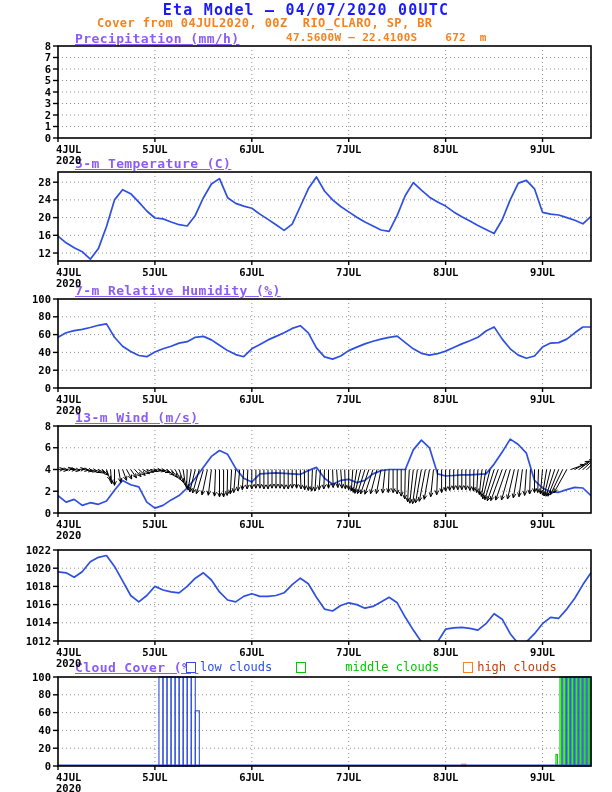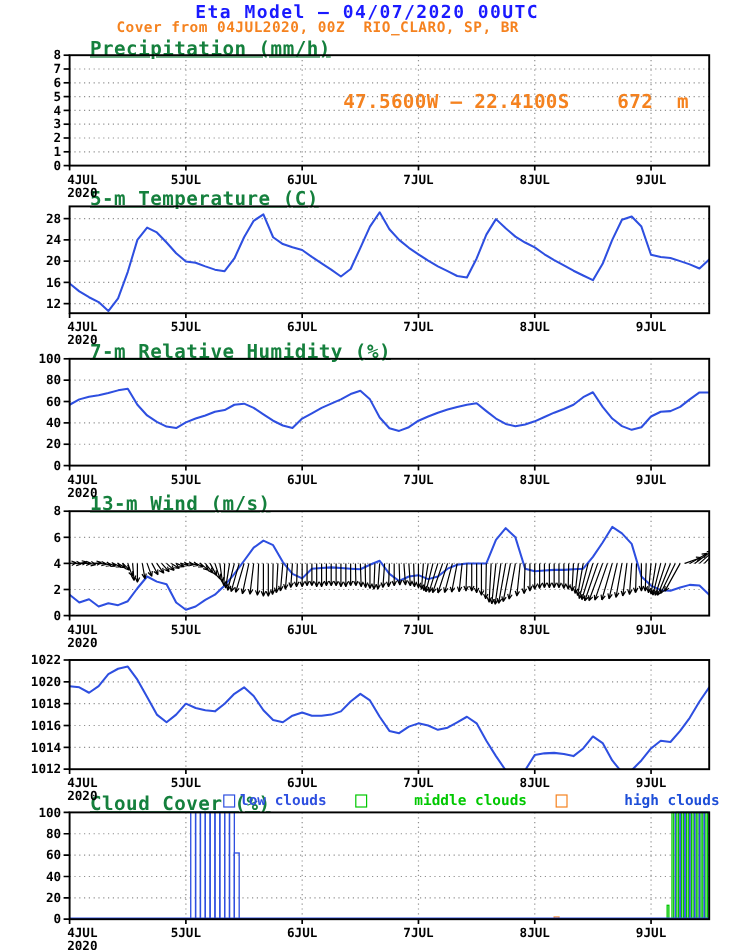--- a/index.html
+++ b/index.html
@@ -1,25 +1,25 @@
 <!DOCTYPE html>
 <html><head>
 <meta charset="utf-8">
 <style>
   html,body{margin:0;padding:0;background:#ffffff;}
   #page{position:relative;width:612px;height:792px;background:#fff;overflow:hidden;
         font-family:"DejaVu Sans Mono","Liberation Mono",monospace;}
   .hdr{position:absolute;white-space:pre;font-weight:bold;}
   #model-title{top:1px;left:0;width:612px;text-align:center;font-size:15px;letter-spacing:1.2px;color:#1a1aff;}
   #subtitle{top:16px;left:97px;font-size:12px;letter-spacing:.4px;color:#f5821f;}
-  #coords{top:31px;left:286px;font-size:16px;letter-spacing:.3px;color:#f5821f;margin-top:44px;}
-  .ptitle{position:absolute;left:75px;font-size:16px;font-weight:bold;letter-spacing:.4px;
-          color:#15803d;text-decoration:underline;white-space:pre;text-align:center;}
+  #coords{top:31px;left:286px;font-size:11px;letter-spacing:.3px;color:#f5821f;}
+  .ptitle{position:absolute;left:75px;font-size:13px;font-weight:bold;letter-spacing:.4px;
+          color:#8b5cf6;text-decoration:underline;white-space:pre;text-align:center;}
   #legend{position:absolute;top:660px;left:186px;display:flex;gap:24px;align-items:center;}
-  .leg-item{display:flex;align-items:center;gap:4px;font-size:12px;font-weight:bold;white-space:pre;}
+  .leg-item{display:flex;align-items:center;gap:4px;font-size:12px;font-weight:normal;white-space:pre;}
   .leg-sq{display:inline-block;width:8px;height:9px;border:1.5px solid #000;background:#fff;}
   svg{position:absolute;top:0;left:0;}
   svg text{font-family:"DejaVu Sans Mono","Liberation Mono",monospace;font-weight:bold;fill:#000;}
 </style>
 </head>
 <body>
 
 <div id="page">
 
   <div id="model-title" class="hdr">Eta Model — 04/07/2020 00UTC</div>
@@ -28,21 +28,21 @@
 
   <div class="ptitle" style="top:31px">Precipitation (mm/h)</div>
   <div class="ptitle" style="top:156px">5-m Temperature (C)</div>
   <div class="ptitle" style="top:283px">7-m Relative Humidity (%)</div>
   <div class="ptitle" style="top:410px">13-m Wind (m/s)</div>
   <div class="ptitle" style="top:660px">Cloud Cover (%)</div>
 
   <div id="legend">
     <span class="leg-item"><span class="leg-sq" style="border-color: rgb(46, 79, 224);"></span><span style="color: rgb(46, 79, 224);">low clouds</span></span>
     <span class="leg-item"><span class="leg-sq" style="border-color: rgb(0, 200, 0);"></span><span style="color: rgb(0, 200, 0); padding-left: 35px;">middle clouds</span></span>
-    <span class="leg-item"><span class="leg-sq" style="border-color: rgb(245, 130, 31);"></span><span style="color: #1d4ed8; margin-left: 43px;">high clouds</span></span>
+    <span class="leg-item"><span class="leg-sq" style="border-color: rgb(245, 130, 31);"></span><span style="color: #c2410c;">high clouds</span></span>
   </div>
 
   <svg id="chart" width="612" height="792" viewBox="0 0 612 792">
       <g>
         <defs>
           <clipPath id="clip0">
             <rect x="58" y="46" width="533" height="92"></rect>
           </clipPath>
         </defs>
         <line stroke="#909090" stroke-width="1" stroke-dasharray="1 3" x1="154.9090909090909" x2="154.9090909090909" y1="46" y2="138"></line>

